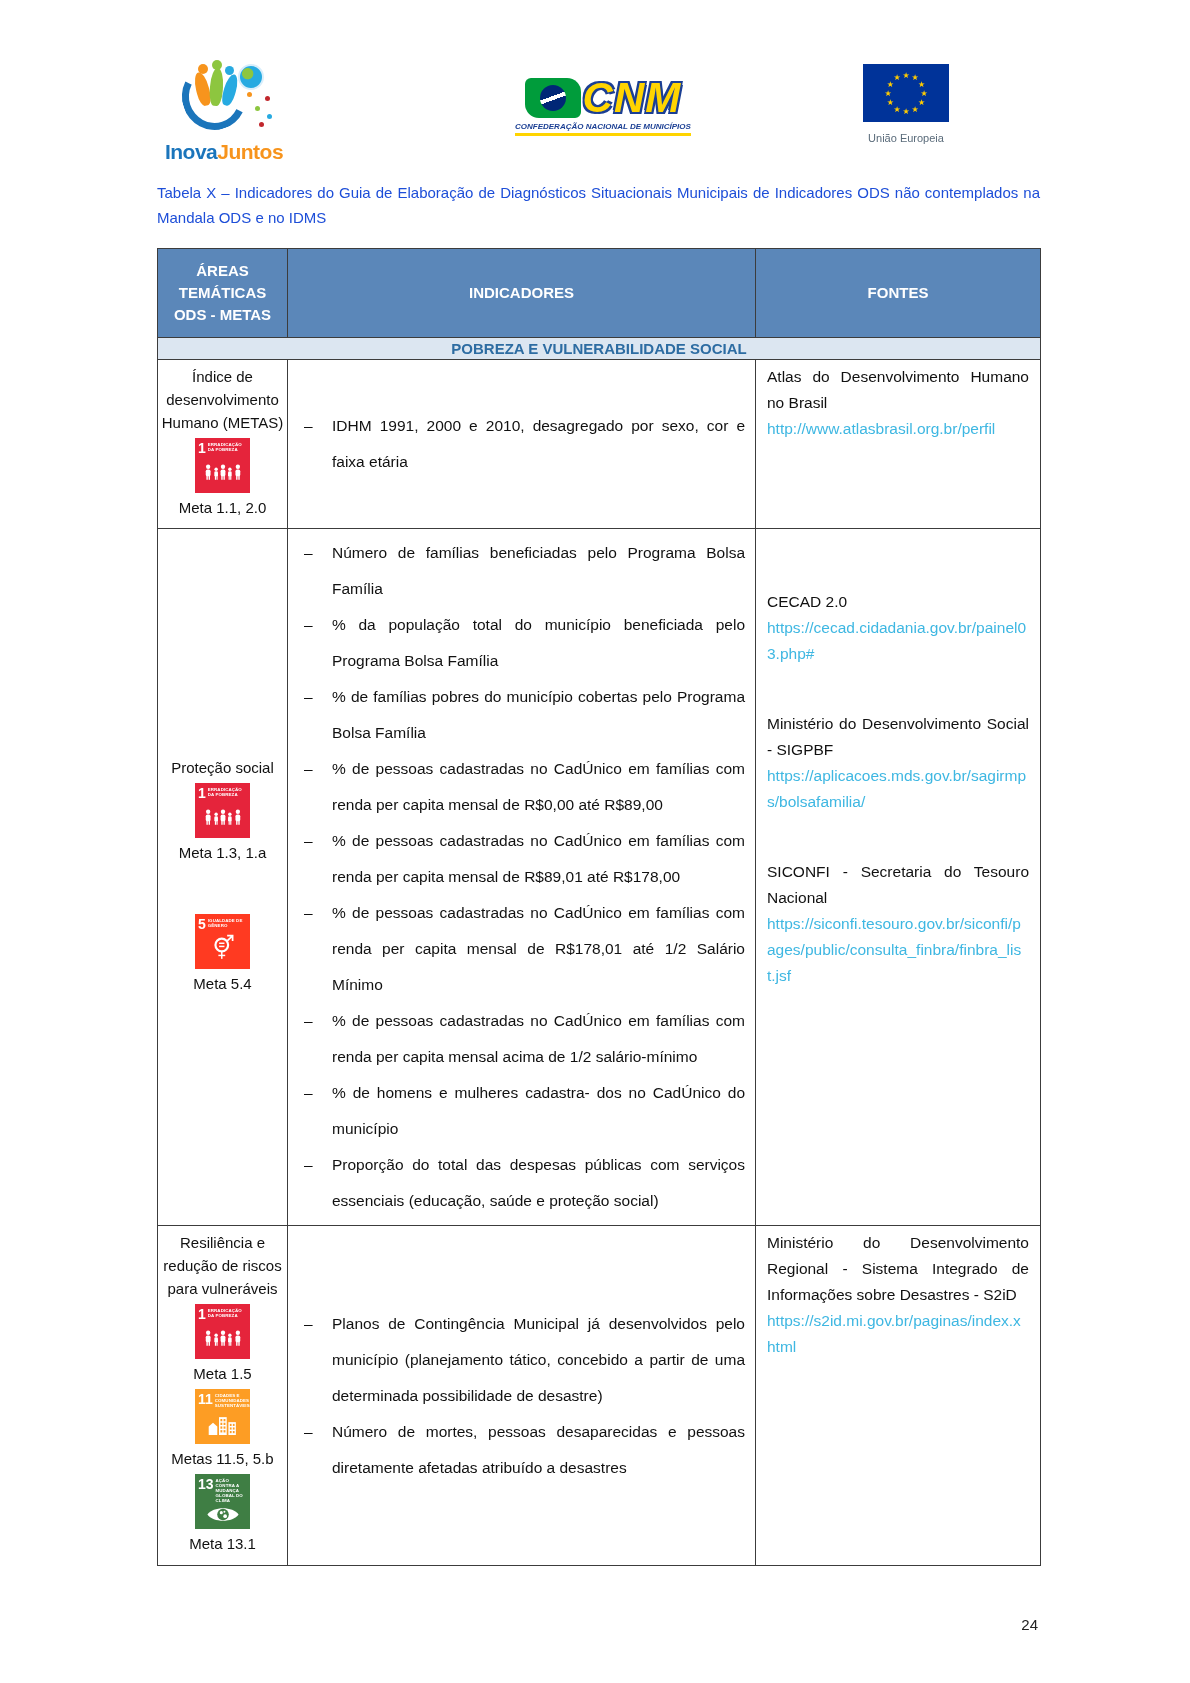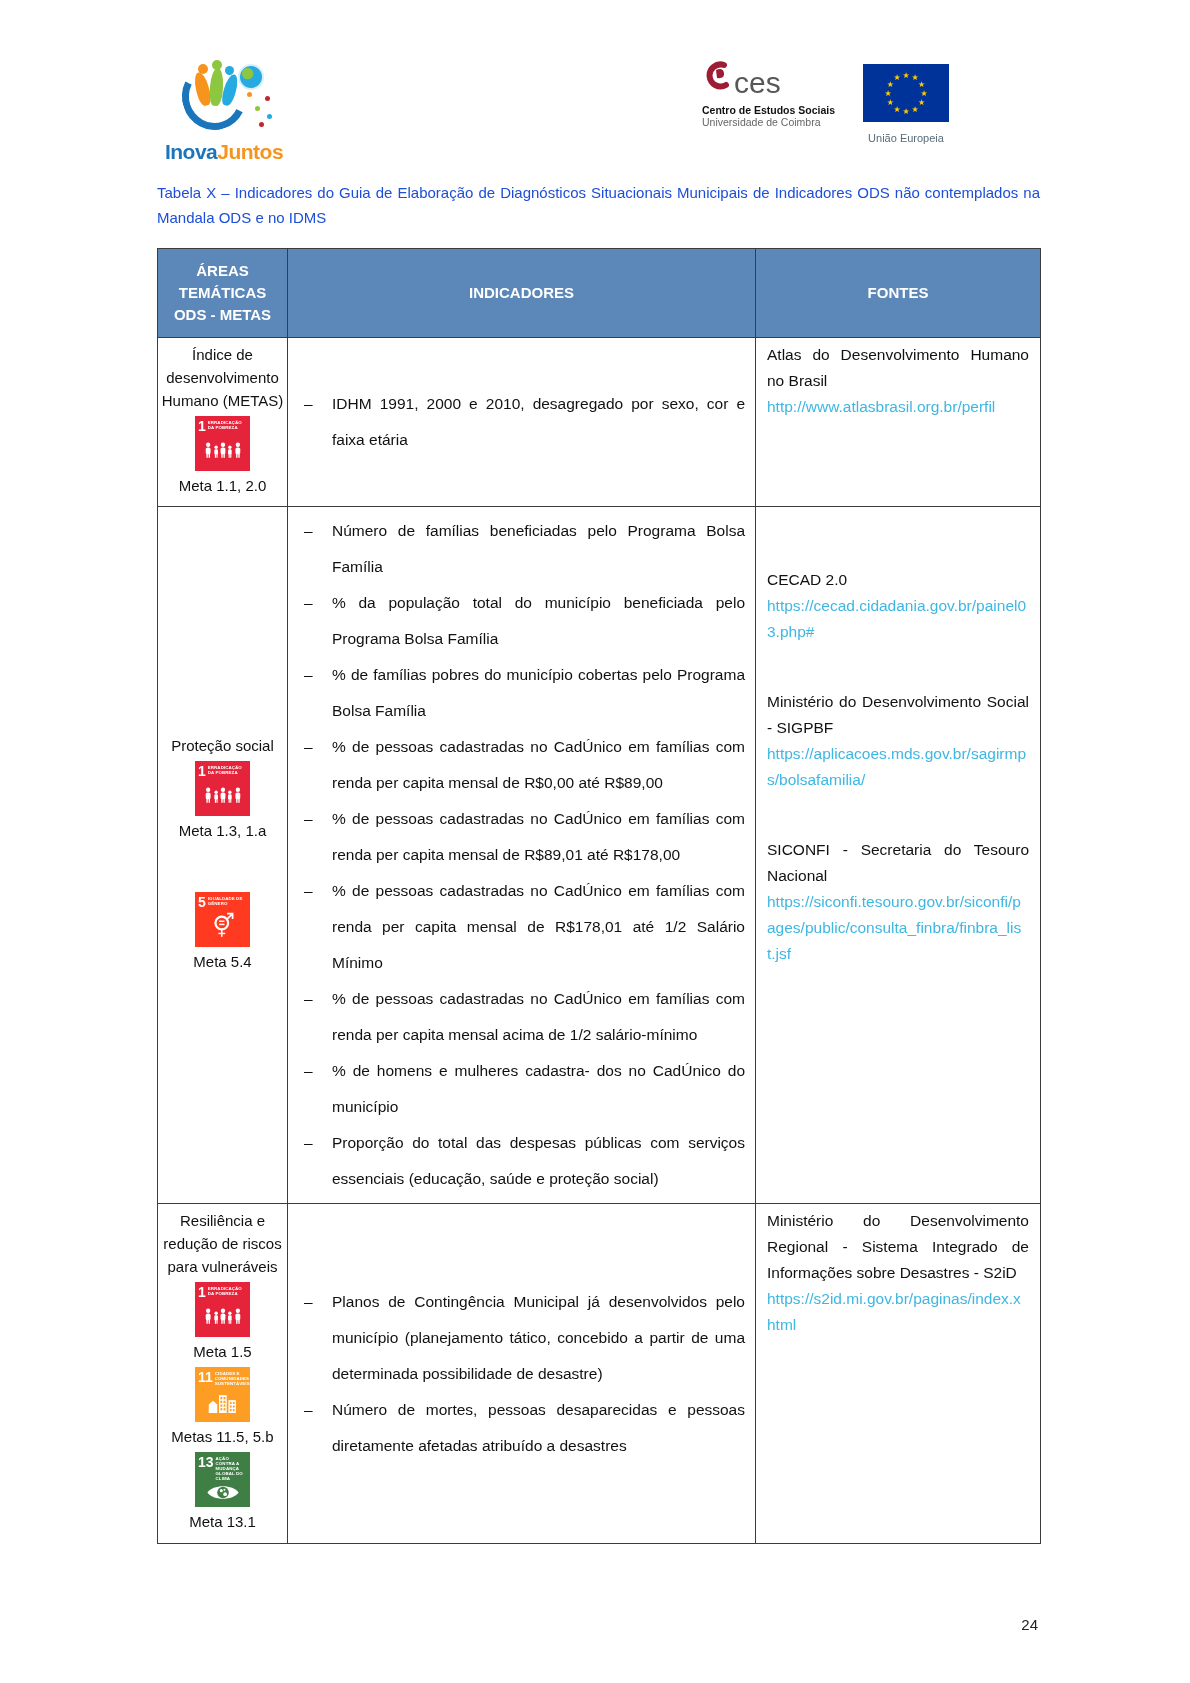--- a/index.html
+++ b/index.html
@@ -115,32 +115,30 @@
         <span class="ij-globe"></span>
         <span class="ij-dot d1"></span>
           <span class="ij-dot d2"></span>
           <span class="ij-dot d3"></span>
         <span class="ij-dot d4"></span>
           <span class="ij-dot d5"></span>
       </div>
       <div class="ij-text"><span class="ij-blue">Inova</span><span class="ij-orange">Juntos</span></div>
     </div>
 
-
-    <div class="logo-ces">
-      <div class="ces-row">
-        <svg width="30" height="36" viewBox="0 0 30 36">
-          <path d="M22 5 A11 11 0 1 0 24 25" fill="none" stroke="#9d1d35" stroke-width="6" stroke-linecap="round"></path>
-          <path d="M14 10 q7 -3 8 3 q1 6 -7 5 z" fill="#9d1d35"></path>
-        </svg>
-        <span class="ces-acronym">ces</span>
+    <div class="logo-cnm">
+      <div class="cnm-row">
+        <div class="cnm-flag">
+            <span class="cnm-globe"></span>
+          </div>
+        <div class="cnm-acronym">CNM</div>
       </div>
-      <div class="ces-line1">Centro de Estudos Sociais</div>
-      <div class="ces-line2">Universidade de Coimbra</div>
+      <div class="cnm-caption">CONFEDERAÇÃO NACIONAL DE MUNICÍPIOS</div>
     </div>
+
 
     <div class="logo-eu">
       <svg width="86" height="58" viewBox="0 0 86 58">
         <rect x="0" y="0" width="86" height="58" fill="#003399"></rect>
         <g fill="#ffcc00" font-size="8" text-anchor="middle" font-family="DejaVu Sans, sans-serif">
           <text x="43" y="14">★</text>
             <text x="52" y="16.4">★</text>
             <text x="58.6" y="23">★</text>
           <text x="61" y="32">★</text>
             <text x="58.6" y="41">★</text>
@@ -163,20 +161,23 @@
     <colgroup>
         <col class="c1">
         <col class="c2">
         <col class="c3">
       </colgroup>
     <tbody>
         <tr>
       <th>ÁREAS TEMÁTICAS ODS - METAS</th>
       <th>INDICADORES</th>
       <th>FONTES</th>
+    </tr>
+    <tr>
+      <td class="section" colspan="3">POBREZA E VULNERABILIDADE SOCIAL</td>
     </tr>
 
     <tr style="height:148px;">
       <td class="area-cell">
         <div class="area-title">Índice de desenvolvimento Humano (METAS)</div>
         <div class="sdg" style="--c:#e5243b">
           <div class="sdg-head">
                 <span class="sdg-num">1</span>
                 <span class="sdg-cap">ERRADICAÇÃO DA POBREZA</span>
               </div>

